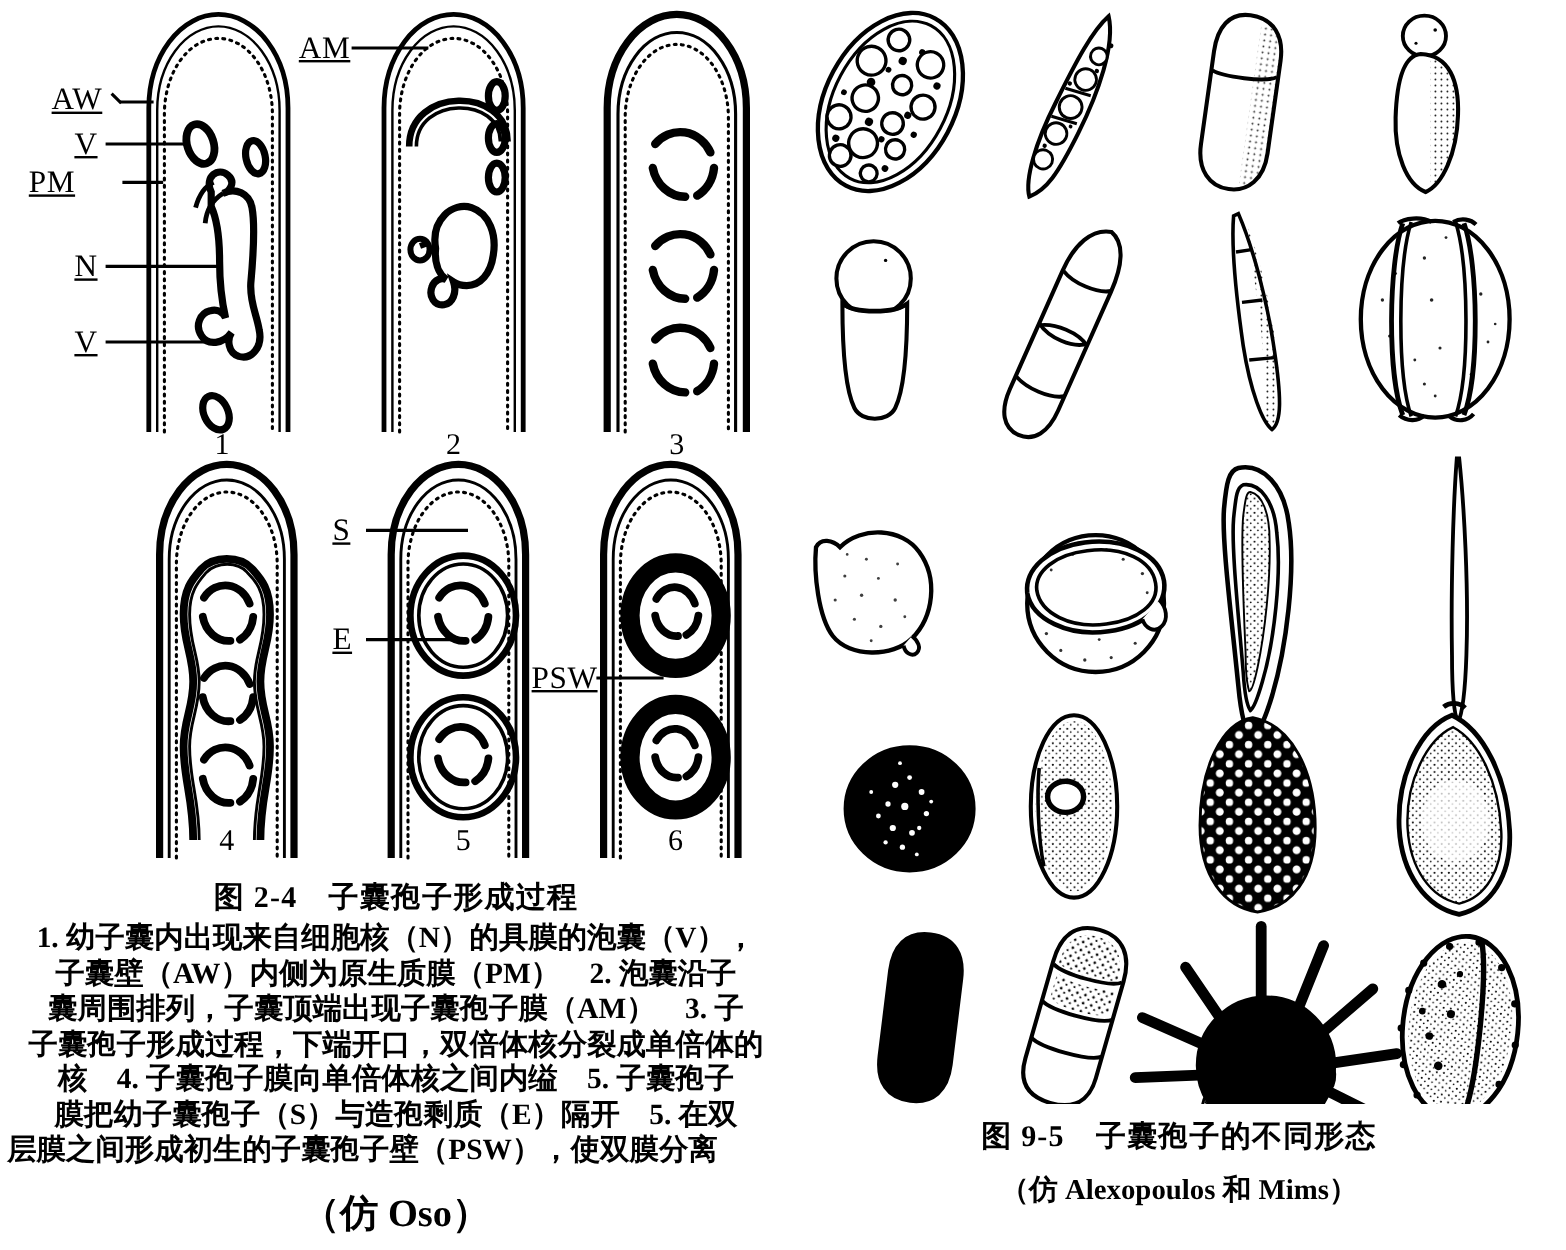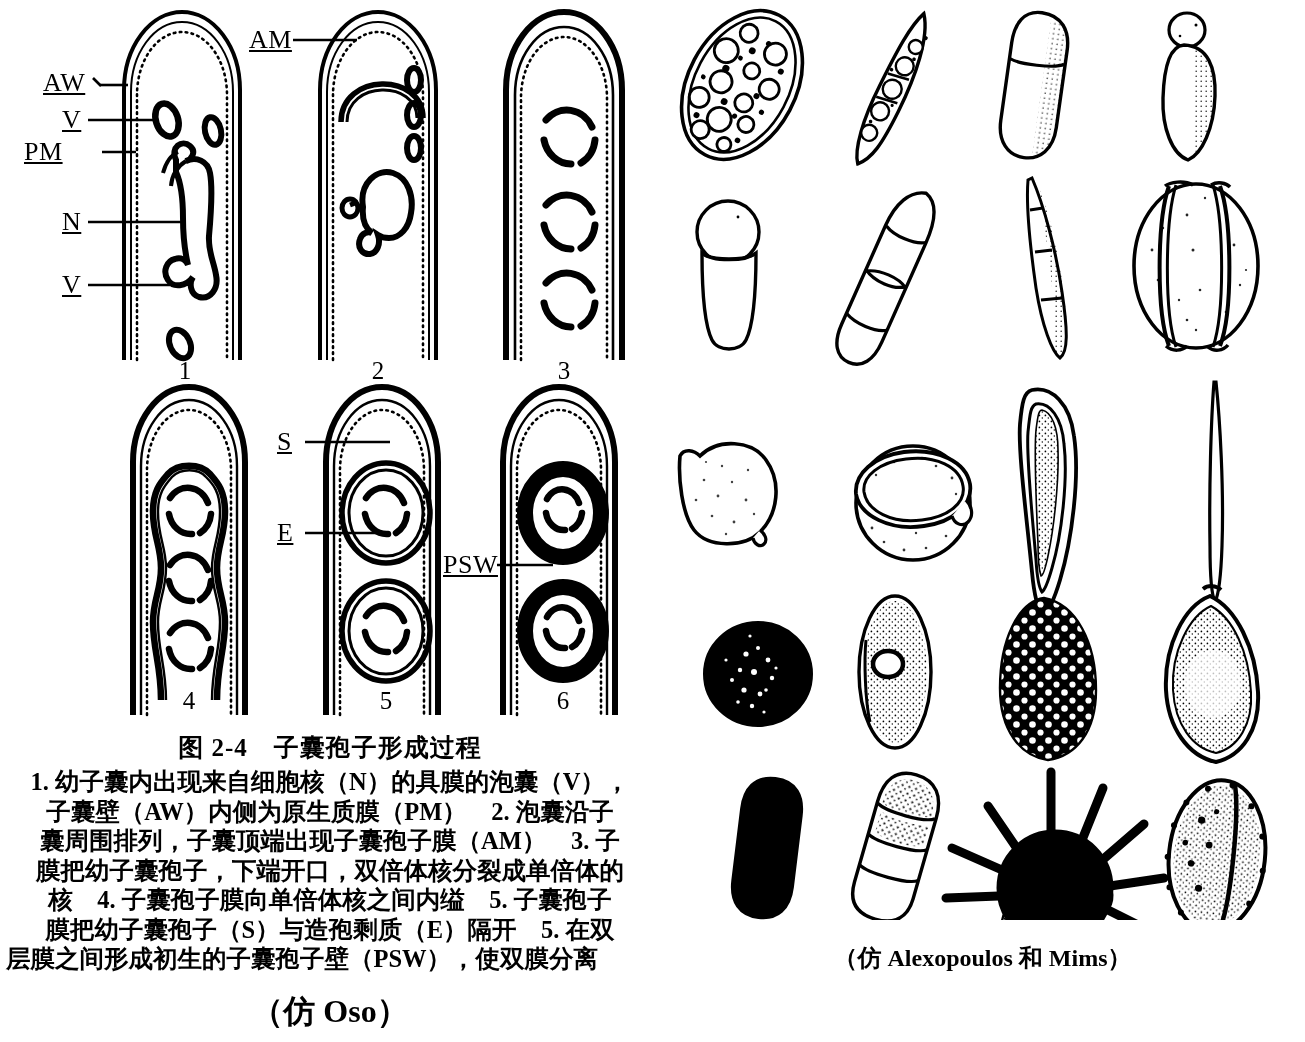--- a/index.html
+++ b/index.html
@@ -317,21 +317,21 @@
       <div class="asc-num" style="left:371px; top:688px;">5</div>
       <div class="asc-num" style="left:548px; top:688px;">6</div>
     </div>
 
     <div id="cap94">
       <div id="cap94-title">图 2-4　子囊孢子形成过程</div>
       <div id="cap94-body">
         <div>1. 幼子囊内出现来自细胞核（N）的具膜的泡囊（V），</div>
         <div>子囊壁（AW）内侧为原生质膜（PM）　2. 泡囊沿子</div>
         <div>囊周围排列，子囊顶端出现子囊孢子膜（AM）　3. 子</div>
-        <div>膜把幼子囊孢子，下端开口，双倍体核分裂成单倍体的</div>
+        <div>子囊孢子形成过程，下端开口，双倍体核分裂成单倍体的</div>
         <div>核　4. 子囊孢子膜向单倍体核之间内缢　5. 子囊孢子</div>
         <div>膜把幼子囊孢子（S）与造孢剩质（E）隔开　5. 在双</div>
         <div class="ln-c">层膜之间形成初生的子囊孢子壁（PSW），使双膜分离</div>
       </div>
       <div id="cap94-src">（仿 Oso）</div>
     </div>
   </div>
 
   <div id="fig95">
 
@@ -695,16 +695,17 @@
               <circle cx="586" cy="803" r="3"></circle>
             <circle cx="565" cy="784" r="3"></circle>
               <circle cx="541" cy="790" r="3"></circle>
             <circle cx="521" cy="806" r="3"></circle>
           </g>
         </g>
       </svg>
     </div>
 
     <div id="cap95">
+      <div id="cap95-title">图 9-5　子囊孢子的不同形态</div>
       <div id="cap95-src">（仿 Alexopoulos 和 Mims）</div>
     </div>
   </div>
 </div>
 
 </body></html>

